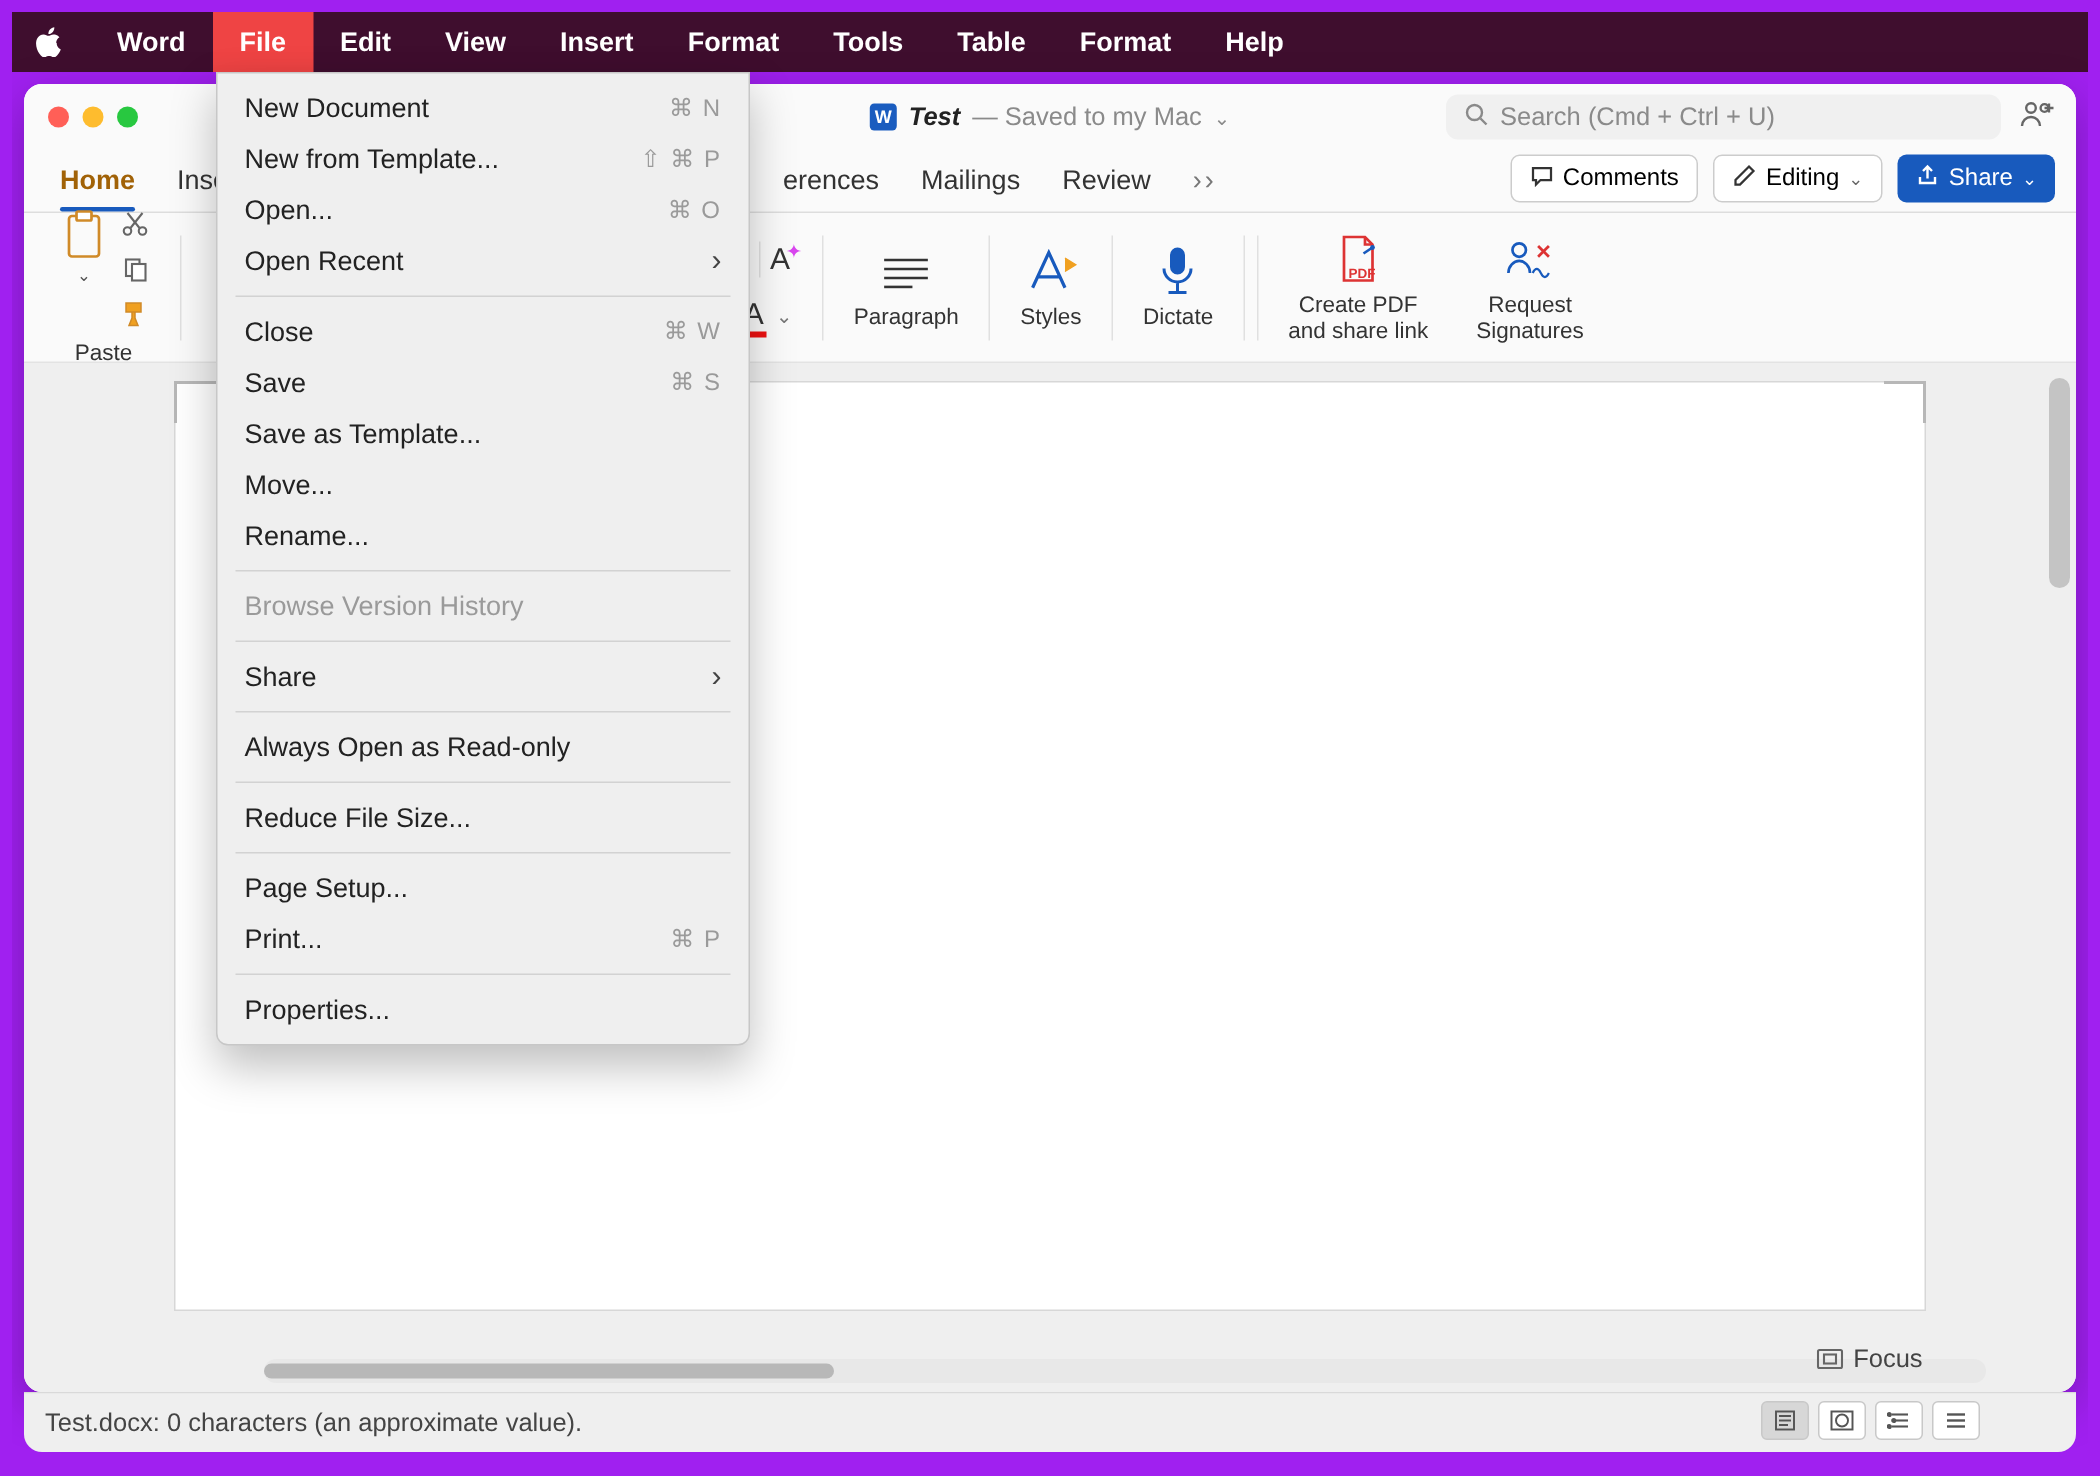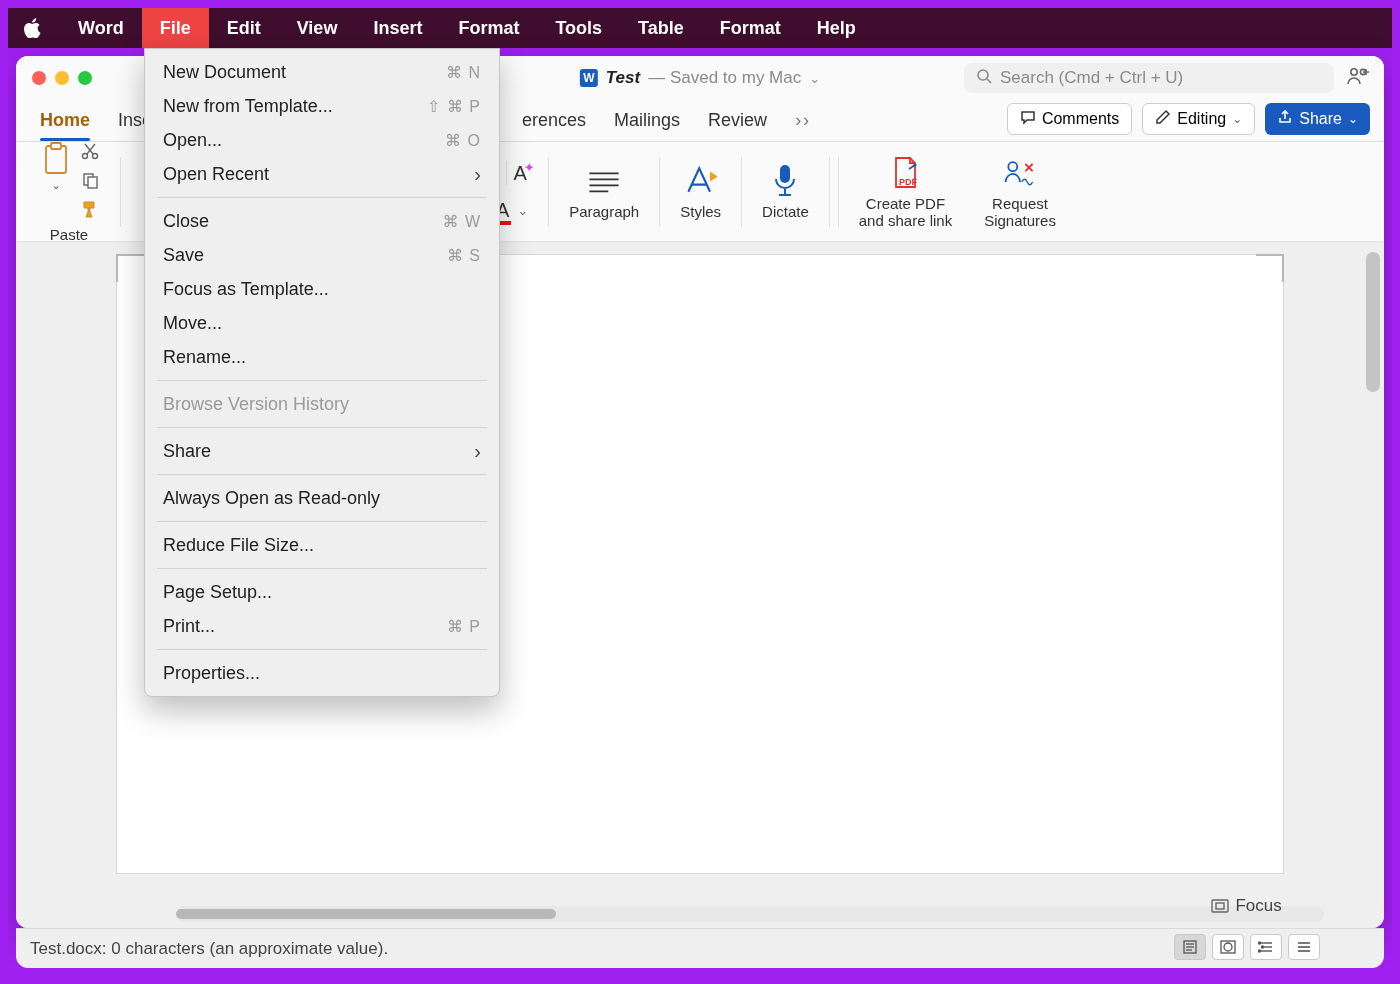--- a/index.html
+++ b/index.html
@@ -297,21 +297,21 @@
     <div class="menu-sep"></div>
     <div class="menu-item">
       <span>Close</span>
       <span class="sc">⌘ W</span>
     </div>
     <div class="menu-item">
       <span>Save</span>
       <span class="sc">⌘ S</span>
     </div>
     <div class="menu-item">
-      <span>Focus as Template...</span>
+      <span>Save as Template...</span>
     </div>
     <div class="menu-item">
       <span>Move...</span>
     </div>
     <div class="menu-item">
       <span>Rename...</span>
     </div>
     <div class="menu-sep"></div>
     <div class="menu-item disabled">
       <span>Browse Version History</span>

